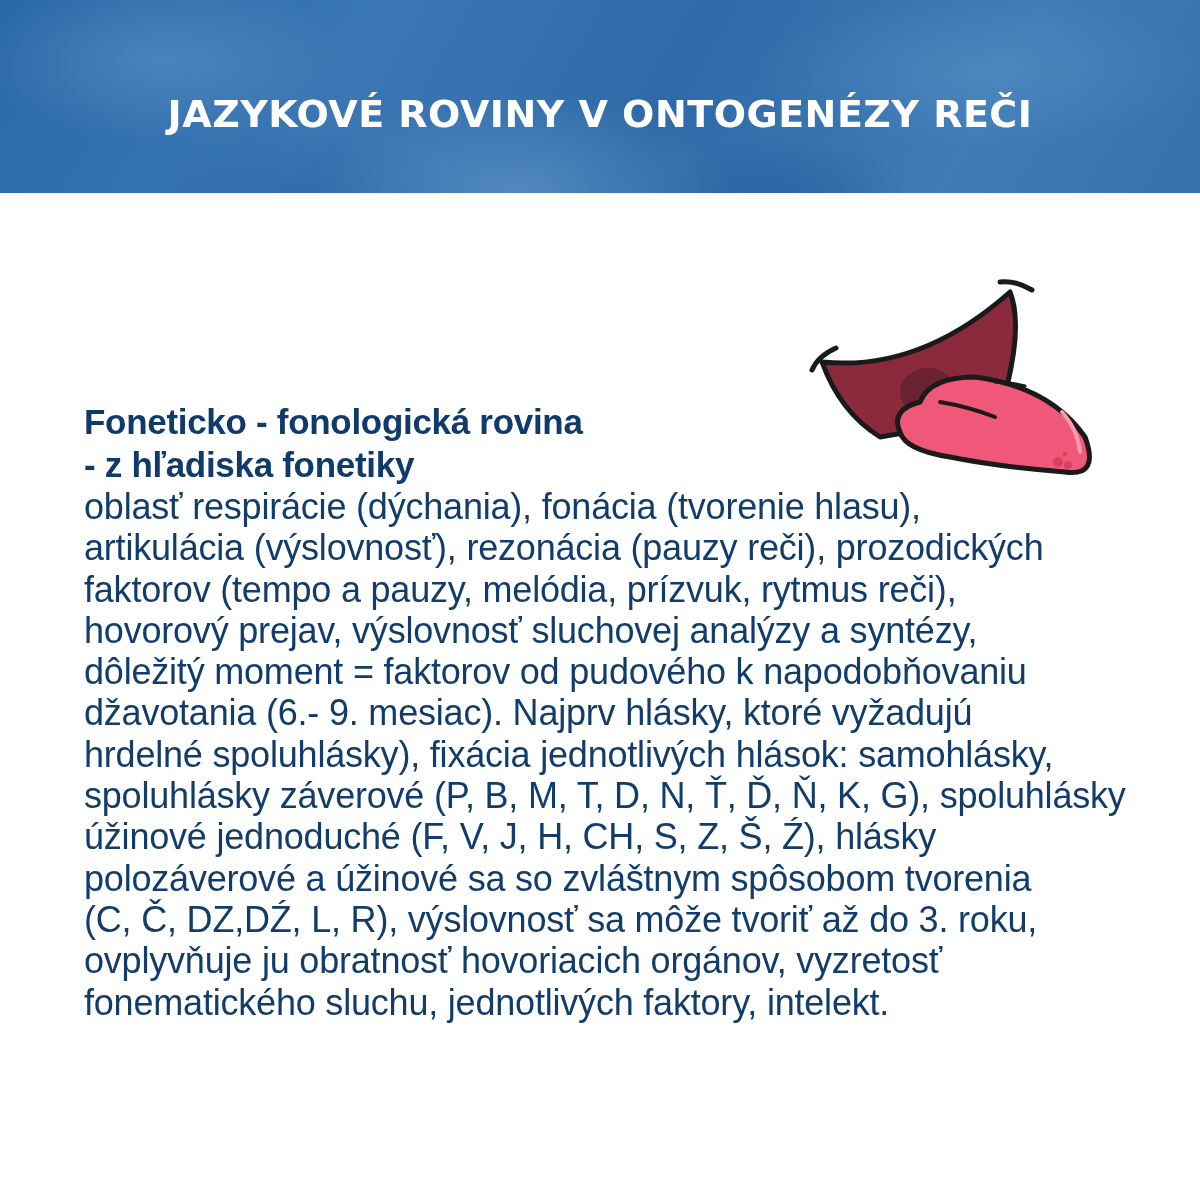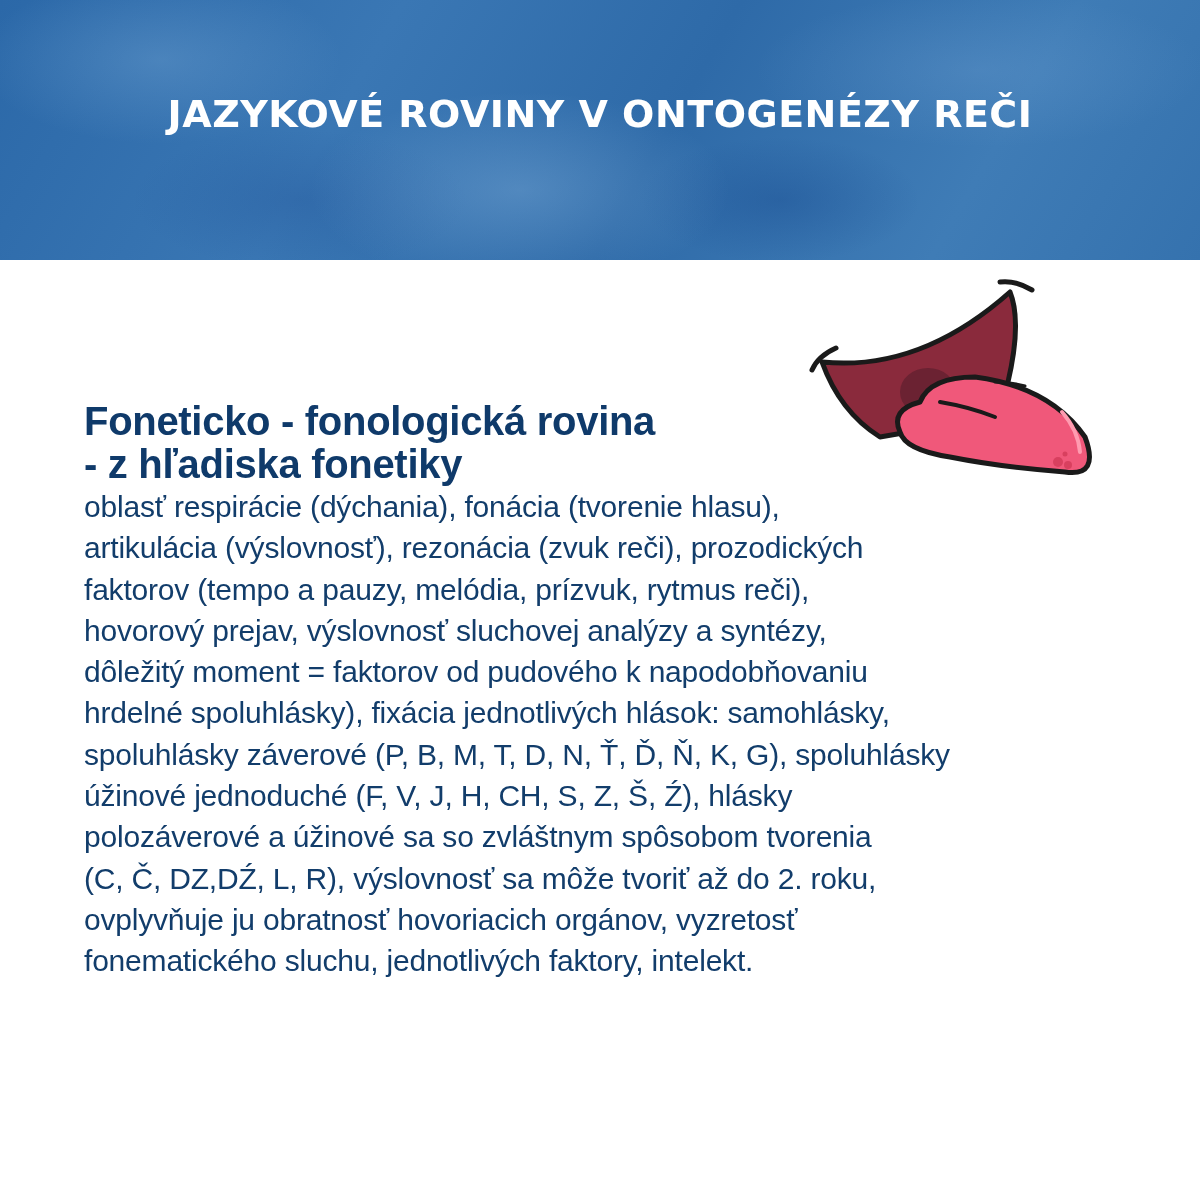--- a/index.html
+++ b/index.html
@@ -1,21 +1,21 @@
 <!DOCTYPE html>
 <html><head>
   <meta charset="utf-8">
   <style>
     html, body { margin: 0; padding: 0; }
     body {
       width: 1200px; height: 1200px; background: #ffffff; overflow: hidden;
       font-family: "Liberation Sans", sans-serif; position: relative;
     }
     .header {
-      position: absolute; left: 0; top: 0; width: 1200px; height: 260px;
+      position: absolute; left: 0; top: 0; width: 1200px; height: 193px;
       background:
         radial-gradient(ellipse 260px 120px at 160px 60px, rgba(120,170,215,0.35), transparent 70%),
         radial-gradient(ellipse 300px 140px at 520px 190px, rgba(140,185,225,0.35), transparent 70%),
         radial-gradient(ellipse 320px 110px at 980px 70px, rgba(110,160,210,0.30), transparent 70%),
         radial-gradient(ellipse 200px 90px at 780px 200px, rgba(20,70,140,0.35), transparent 70%),
         radial-gradient(ellipse 240px 100px at 300px 200px, rgba(30,80,150,0.30), transparent 70%),
         linear-gradient(120deg, #2b68a8 0%, #3a77b4 30%, #2e6aa8 55%, #3f7cb6 80%, #3572ae 100%);
     }
     .header-title {
       position: absolute; left: 0; top: 92px; width: 1200px; text-align: center;
@@ -23,24 +23,24 @@
       font-size: 38px; letter-spacing: 0.5px;
     }
     .mouth {
       position: absolute; left: 800px; top: 262px; width: 300px; height: 220px;
     }
     .content {
       position: absolute; left: 84px; top: 400px; width: 1050px; color: #123d6b;
     }
     .heading {
       font-family: "Liberation Sans", sans-serif; font-weight: bold;
-      font-size: 40px; line-height: 43px; color: #0f3a6a; letter-spacing: -0.3px;
+      font-size: 35px; line-height: 43px; color: #0f3a6a; letter-spacing: -0.3px;
     }
     .body-line {
-      font-family: "Liberation Sans", sans-serif; font-size: 30px;
+      font-family: "Liberation Sans", sans-serif; font-size: 36px;
       line-height: 41.3px; color: #123d6b; white-space: nowrap; letter-spacing: -0.2px;
     }
   </style>
 </head>
 <body>
 
 <div class="header">
   <div class="header-title">JAZYKOVÉ ROVINY V ONTOGENÉZY REČI</div>
 </div>
 
@@ -64,25 +64,26 @@
   </svg>
 </div>
 
 <div class="content">
   <div class="heading">
     <div>Foneticko - fonologická rovina</div>
     <div>- z hľadiska fonetiky</div>
   </div>
   <div>
     <div class="body-line">oblasť respirácie (dýchania), fonácia (tvorenie hlasu),</div>
-    <div class="body-line">artikulácia (výslovnosť), rezonácia (zvuk reči), prozodických</div>
+    <div class="body-line">artikulácia (výslovnosť), rezonácia (pauzy reči), prozodických</div>
     <div class="body-line">faktorov (tempo a pauzy, melódia, prízvuk, rytmus reči),</div>
     <div class="body-line">hovorový prejav, výslovnosť sluchovej analýzy a syntézy,</div>
     <div class="body-line">dôležitý moment = faktorov od pudového k napodobňovaniu</div>
+    <div class="body-line">džavotania (6.- 9. mesiac). Najprv hlásky, ktoré vyžadujú</div>
     <div class="body-line">hrdelné spoluhlásky), fixácia jednotlivých hlások: samohlásky,</div>
     <div class="body-line">spoluhlásky záverové (P, B, M, T, D, N, Ť, Ď, Ň, K, G), spoluhlásky</div>
     <div class="body-line">úžinové jednoduché (F, V, J, H, CH, S, Z, Š, Ź), hlásky</div>
     <div class="body-line">polozáverové a úžinové sa so zvláštnym spôsobom tvorenia</div>
-    <div class="body-line">(C, Č, DZ,DŹ, L, R), výslovnosť sa môže tvoriť až do 2. roku,</div>
+    <div class="body-line">(C, Č, DZ,DŹ, L, R), výslovnosť sa môže tvoriť až do 3. roku,</div>
     <div class="body-line">ovplyvňuje ju obratnosť hovoriacich orgánov, vyzretosť</div>
     <div class="body-line">fonematického sluchu, jednotlivých faktory, intelekt.</div>
   </div>
 </div>
 
 </body></html>

